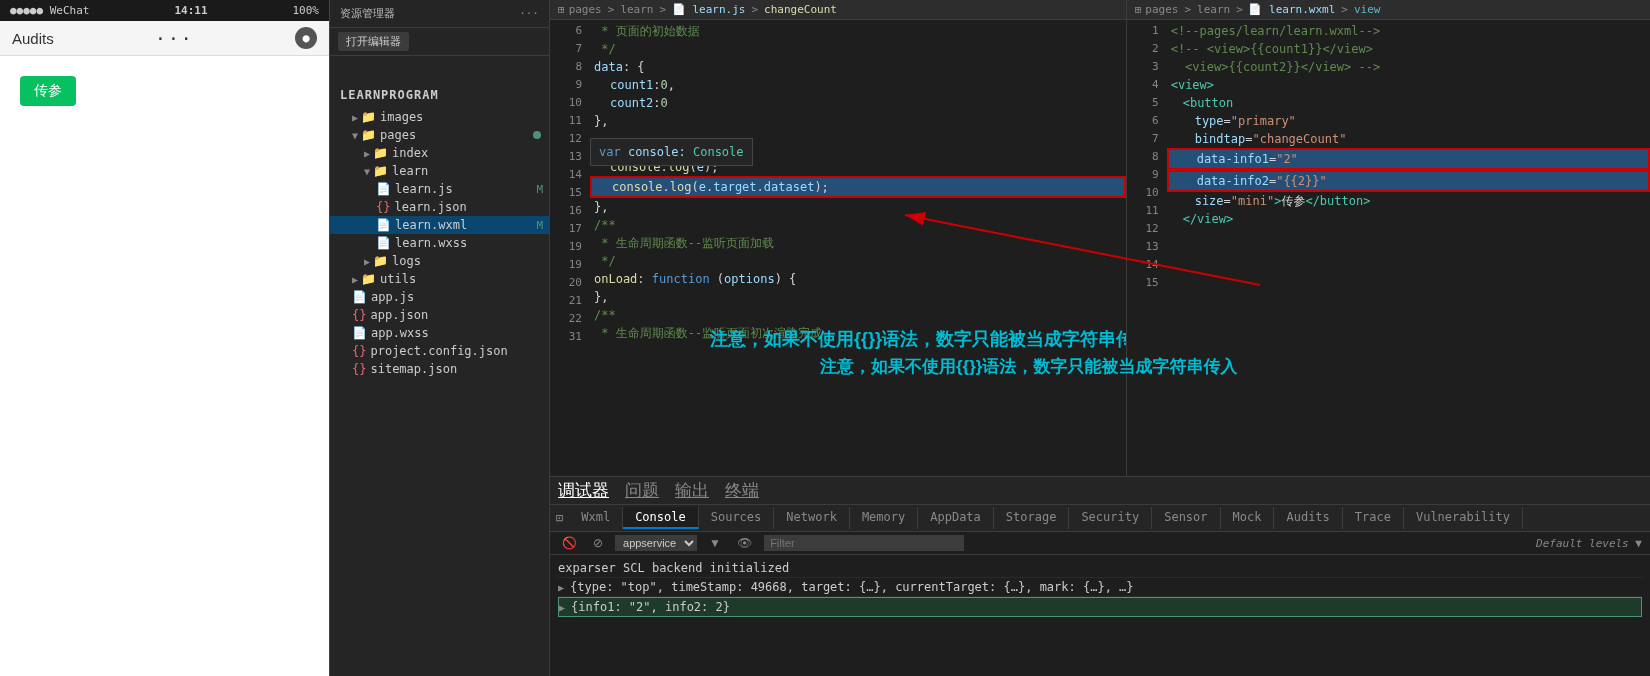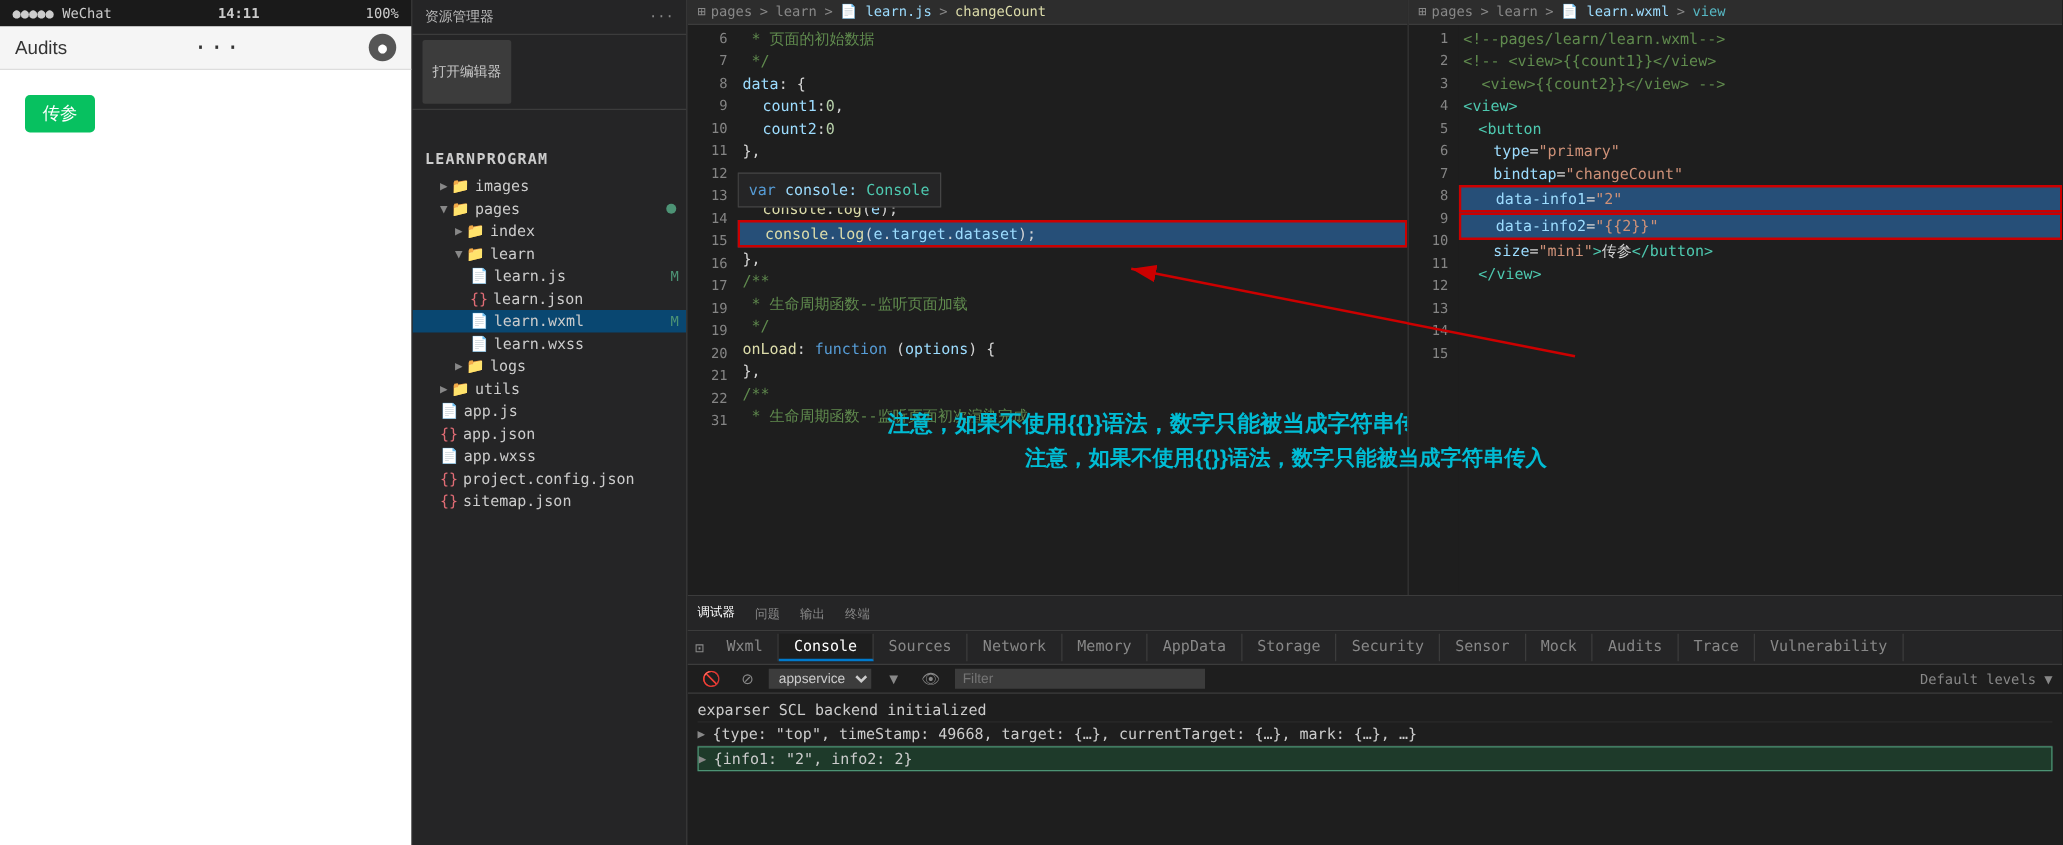--- a/index.html
+++ b/index.html
@@ -73,21 +73,21 @@
     .explorer-header {
       display: flex;
       justify-content: space-between;
       align-items: center;
       padding: 6px 10px;
       color: #bbb;
       font-size: 11px;
       border-bottom: 1px solid #3c3c3c;
     }
     .explorer-open-btn {
-      padding: 18px 8px;
+      padding: 2px 8px;
       background: #3c3c3c;
       border: none;
       color: #ccc;
       font-size: 11px;
       cursor: pointer;
       border-radius: 2px;
     }
     .file-tree { padding: 4px 0; overflow-y: auto; }
     .file-item {
       display: flex;
@@ -224,24 +224,25 @@
       display: flex;
       background: #252526;
       border-bottom: 1px solid #3c3c3c;
       align-items: center;
       height: 28px;
       padding: 0 8px;
       gap: 16px;
       flex-shrink: 0;
     }
     .bottom-tab {
-      font-size: 10px;
+      font-size: 17px;
       color: #888;
       cursor: pointer;
       padding: 16px 0;
+      text-decoration: underline;
     }
     .bottom-tab.active {
       color: #fff;
       border-bottom: 1px solid #fff;
     }
     .console-toolbar {
       display: flex;
       align-items: center;
       background: #1e1e1e;
       padding: 2px 8px;
@@ -270,20 +271,21 @@
       background: #3c3c3c;
       border: none;
       color: #ccc;
       padding: 2px 6px;
       font-size: 11px;
     }
     .default-levels {
       margin-left: auto;
       color: #888;
       font-size: 11px;
+      font-style: italic;
     }
     .console-content {
       flex: 1;
       overflow-y: auto;
       padding: 4px 8px;
       font-size: 12px;
     }
     .console-line {
       display: flex;
       align-items: center;

